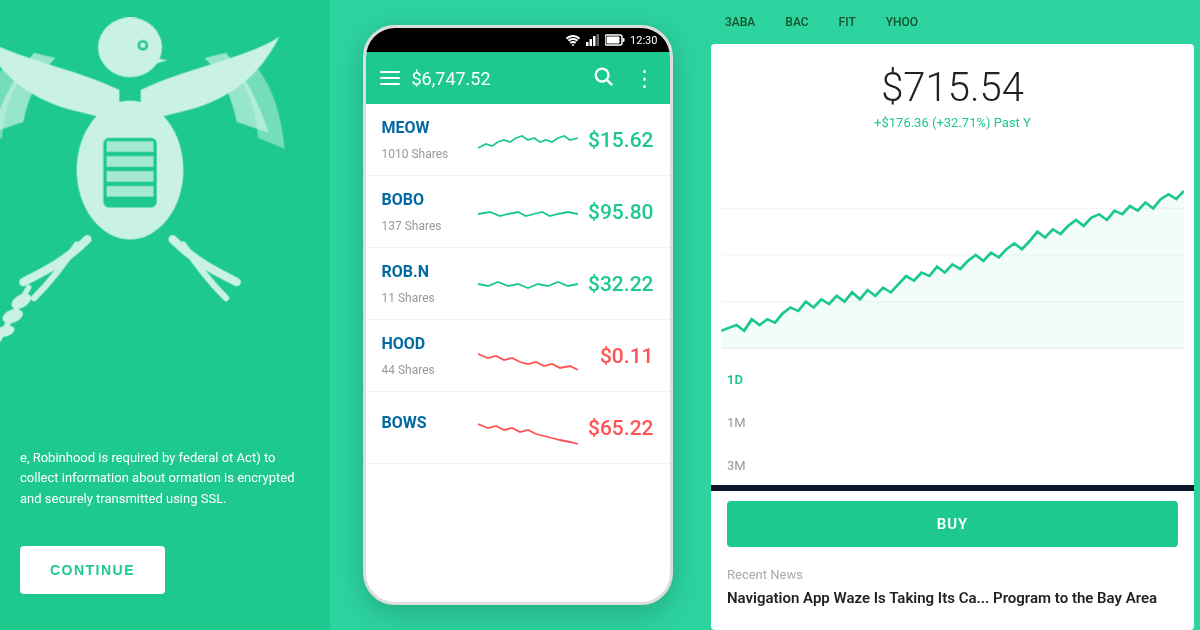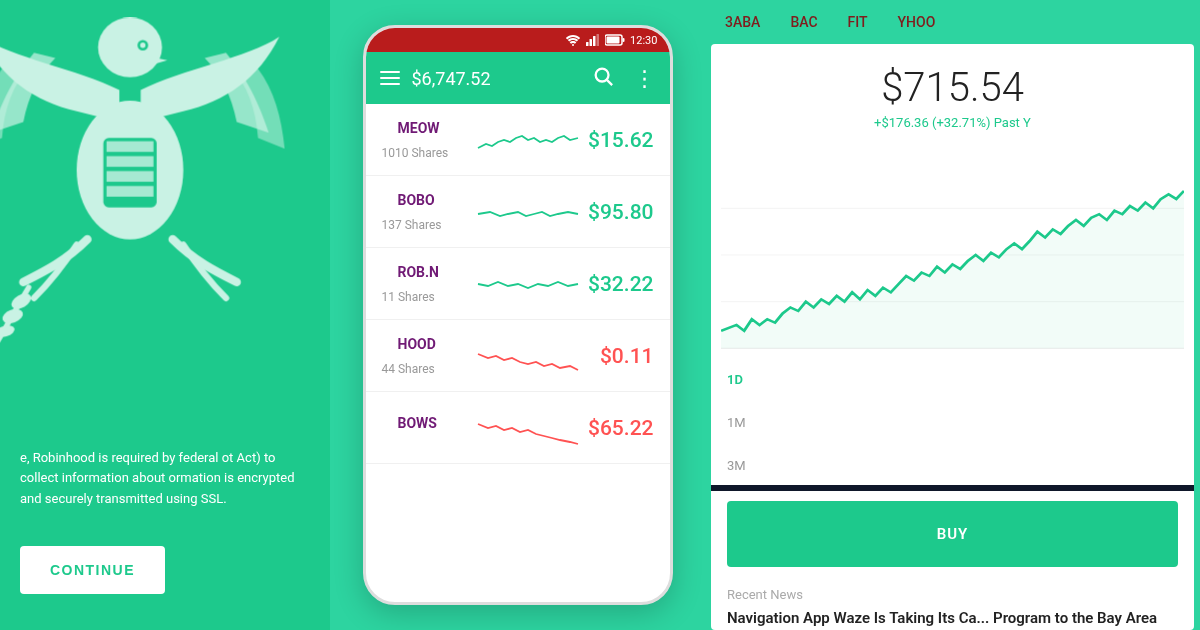--- a/index.html
+++ b/index.html
@@ -75,21 +75,21 @@
       height: 580px;
       background: white;
       border-radius: 32px;
       overflow: hidden;
       box-shadow: 0 8px 30px rgba(0,0,0,0.2);
       border: 3px solid #ddd;
       position: relative;
     }
 
     .phone-status-bar {
-      background: #b91c1c;
+      background: #000000;
       height: 24px;
       display: flex;
       align-items: center;
       justify-content: flex-end;
       padding: 0 12px;
       gap: 6px;
     }
 
     .status-icons {
       display: flex;
@@ -155,24 +155,23 @@
       border-bottom: 1px solid #f0f0f0;
       height: 72px;
     }
 
     .stock-info {
       width: 90px;
       flex-shrink: 0;
     }
 
     .stock-ticker {
-      font-size: 14px;
+      font-size: 16px;
       font-weight: 700;
-      color: #701a75;
-      margin-left: 16px;
+      color: #0369a1;
     }
 
     .stock-shares {
       font-size: 12px;
       color: #999;
       margin-top: 10px;
     }
 
     .stock-chart {
       flex: 1;
@@ -205,22 +204,22 @@
     .right-ticker-bar {
       height: 44px;
       background: #2DD4A0;
       display: flex;
       align-items: center;
       padding: 0 20px;
       gap: 30px;
     }
 
     .ticker-item {
-      color: #7f1d1d;
-      font-size: 14px;
+      color: #14532d;
+      font-size: 12px;
       font-weight: 500;
       text-align: right;
     }
 
     .stock-detail-card {
       background: white;
       margin: 0 6px;
       border-radius: 4px;
       overflow: hidden;
       height: 586px;
@@ -272,21 +271,21 @@
     .time-tab.active {
       color: #1DC98C;
       font-weight: 600;
     }
 
     .buy-btn {
       margin: 10px 16px;
       background: #1DC98C;
       color: white;
       text-align: center;
-      padding: 24px;
+      padding: 14px;
       border-radius: 4px;
       font-size: 15px;
       font-weight: 600;
       letter-spacing: 1px;
       cursor: pointer;
     }
 
     .recent-news-label {
       padding: 10px 16px 6px;
       color: #aaa;

